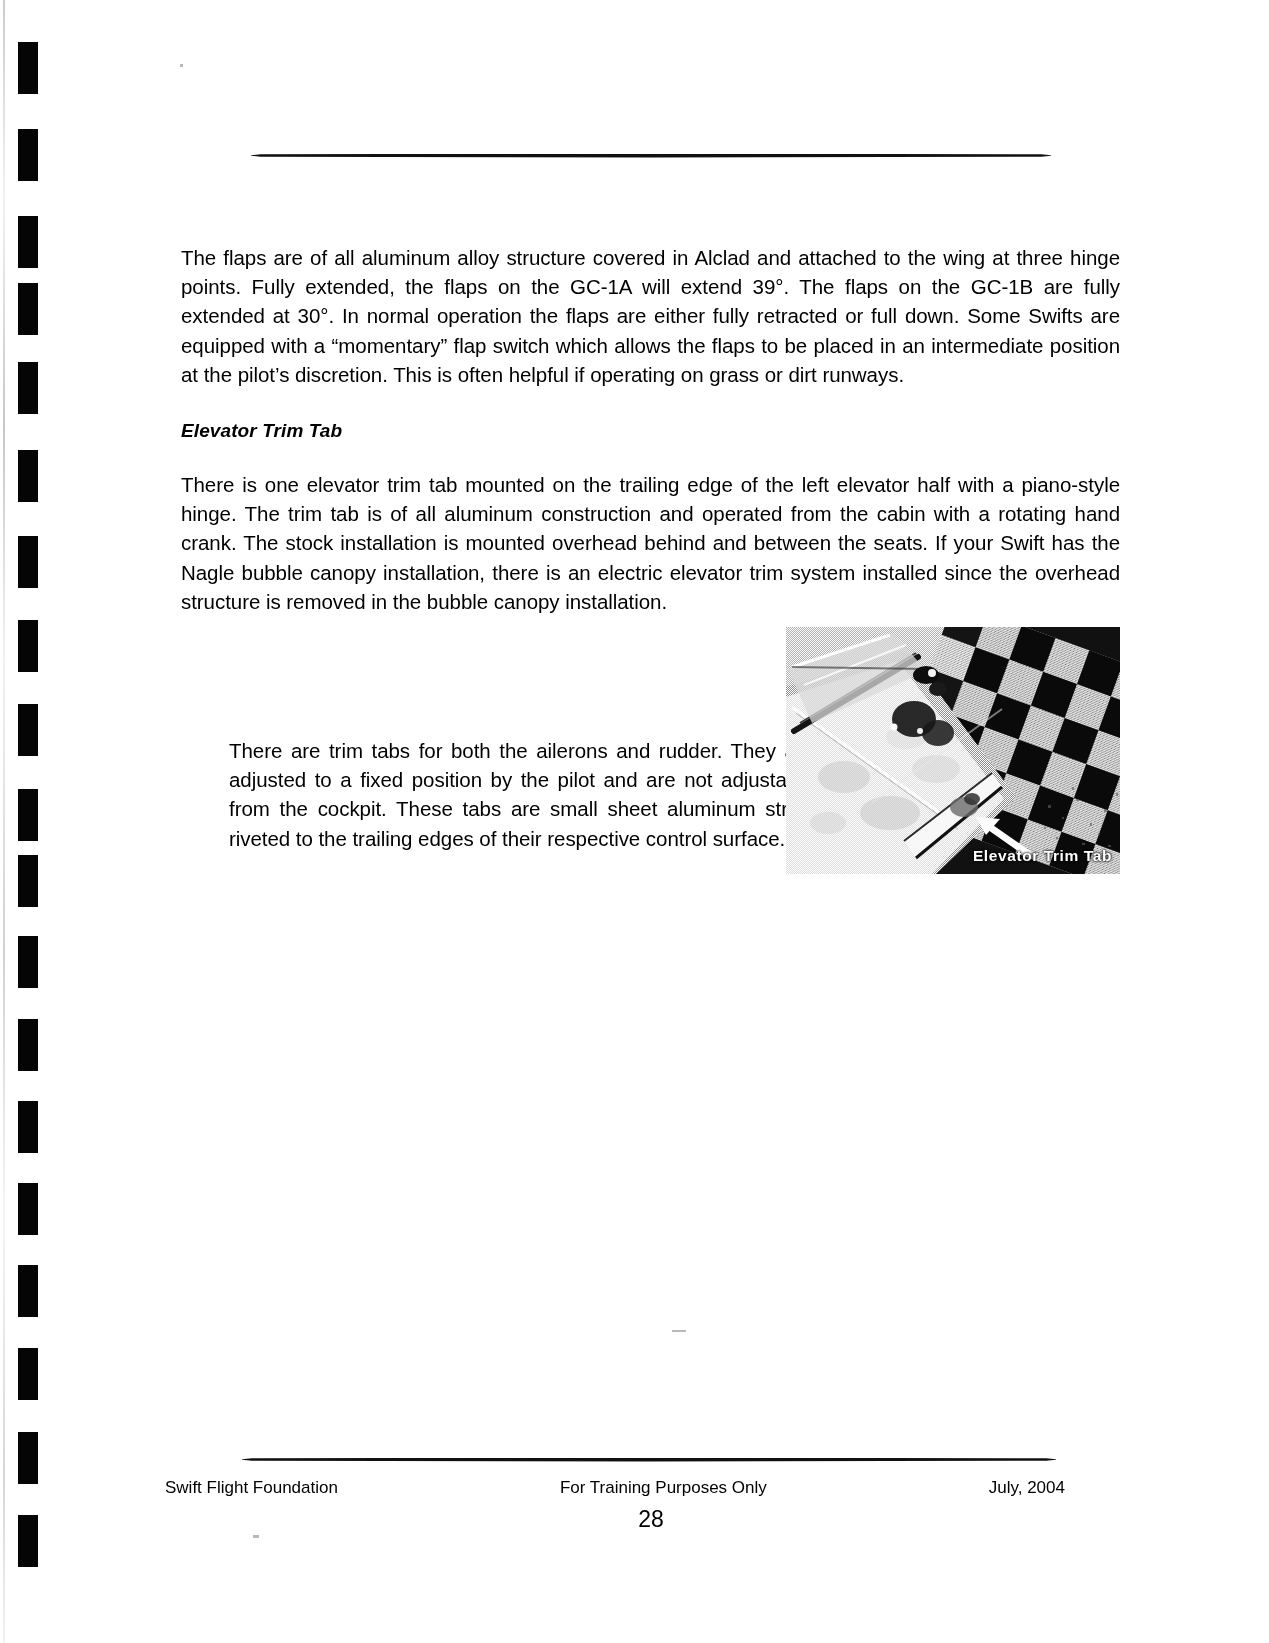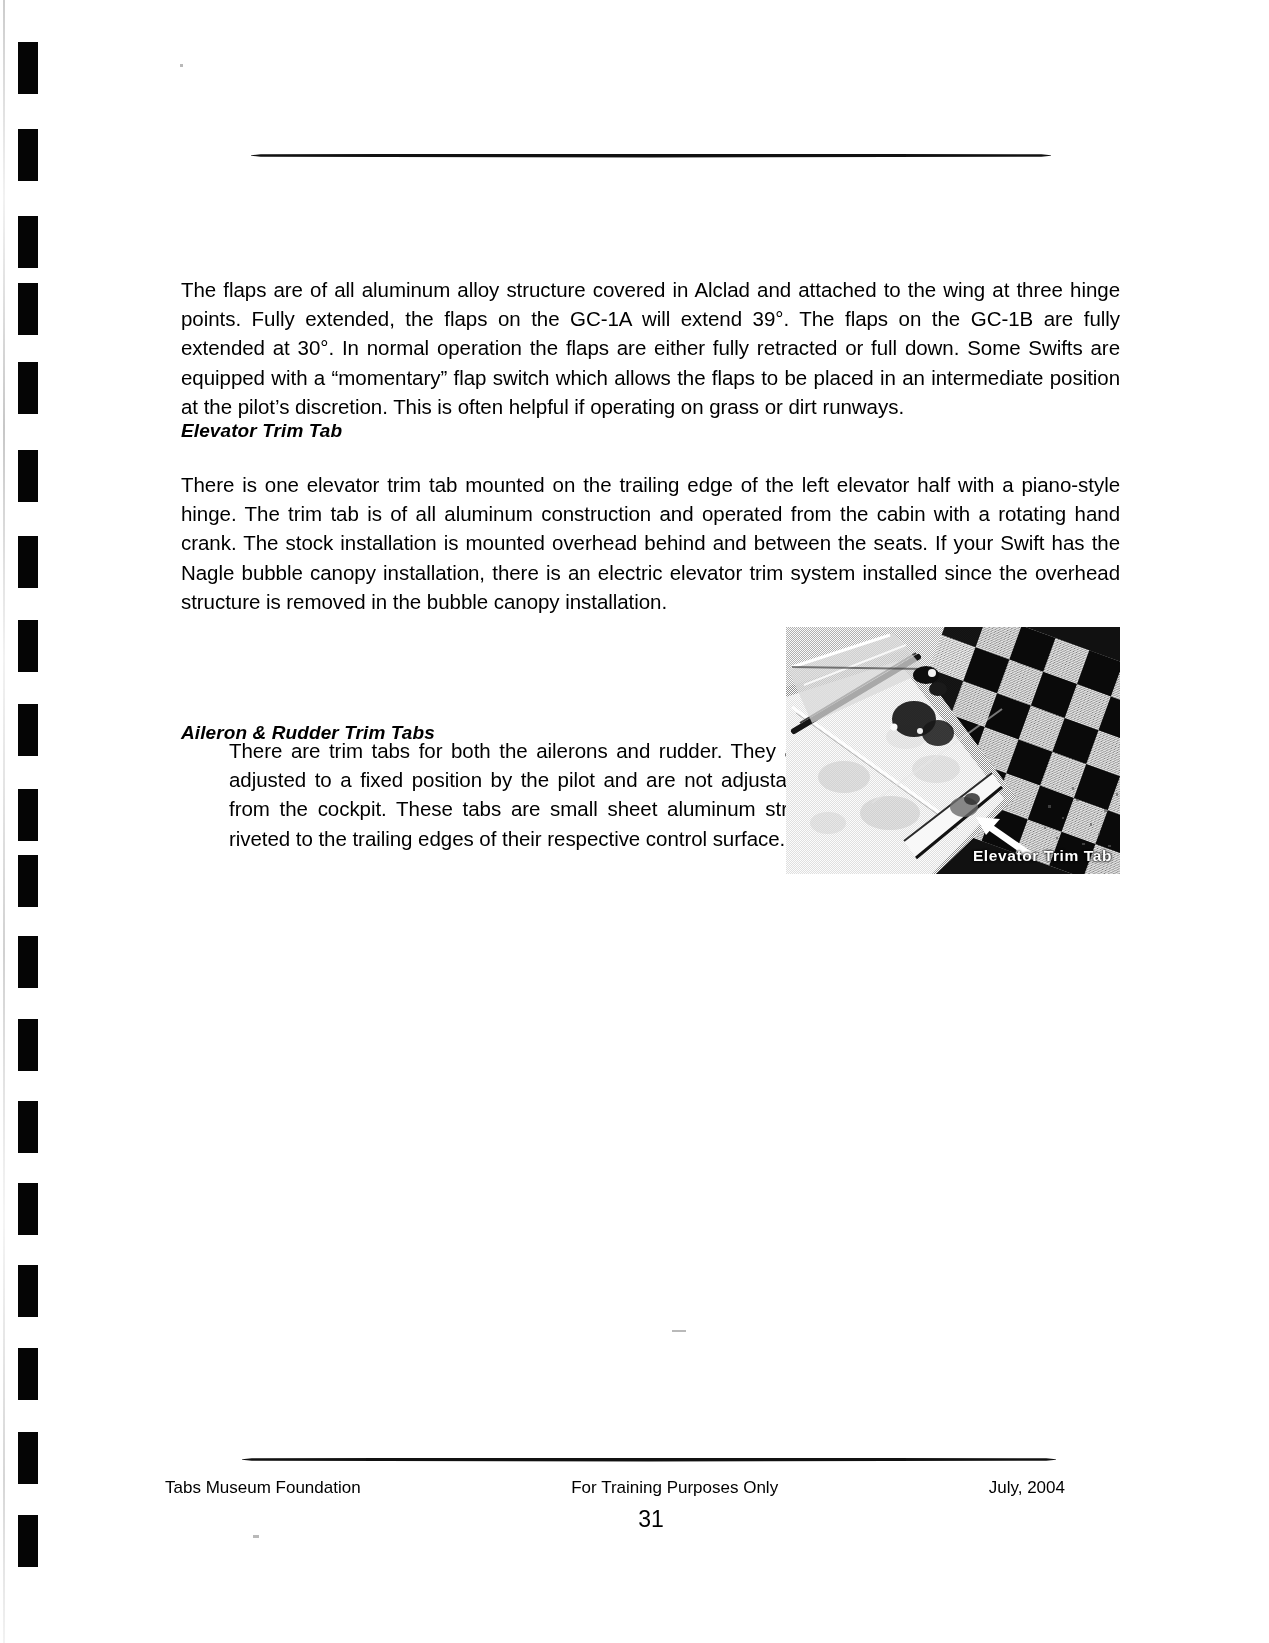--- a/index.html
+++ b/index.html
@@ -192,34 +192,31 @@
     <div class="hole" style="top:1101px"></div>
     <div class="hole" style="top:1183px"></div>
     <div class="hole" style="top:1265px"></div>
     <div class="hole" style="top:1348px"></div>
     <div class="hole" style="top:1432px"></div>
     <div class="hole" style="top:1515px"></div>
   </div>
 
   <div class="rule" id="header-rule"></div>
 
-  <div class="blk" style="left:181px; top:243px; width:939px;margin-top:32px;">
+  <div class="blk" style="left:181px; top:243px; width:939px;">
     <p class="body-text">The flaps are of all aluminum alloy structure covered in Alclad and attached to the wing at three hinge points.  Fully extended, the flaps on the GC-1A will extend 39°.  The flaps on the GC-1B are fully extended at 30°.  In normal operation the flaps are either fully retracted or full down.  Some Swifts are equipped with a “momentary” flap switch which allows the flaps to be placed in an intermediate position at the pilot’s discretion.  This is often helpful if operating on grass or dirt runways.</p>
   </div>
 
   <div class="blk" style="left:181px; top:420px; width:940px;">
     <h2 class="section-heading">Elevator Trim Tab</h2>
   </div>
   <div class="blk" style="left:181px; top:470px; width:939px;">
     <p class="body-text">There is one elevator trim tab mounted on the trailing edge of the left elevator half with a piano-style hinge.  The trim tab is of all aluminum construction and operated from the cabin with a rotating hand crank.  The stock installation is mounted overhead behind and between the seats.  If your Swift has the Nagle bubble canopy installation, there is an electric elevator trim system installed since the overhead structure is removed in the bubble canopy installation.</p>
   </div>
 
-  <div class="blk" style="left:181px; top:722px; width:600px;">
-    <h2 class="section-heading">Aileron &amp; Rudder Trim Tabs</h2>
-  </div>
   <div class="blk" style="left:181px; top:736px; width:585px;margin-left:48px;">
     <p class="body-text narrow">There are trim tabs for both the ailerons and rudder.  They are adjusted to a fixed position by the pilot and are not adjustable from the cockpit.  These tabs are small sheet aluminum strips riveted to the trailing edges of their respective control surface.</p>
   </div>
 
   <figure id="photo-figure" style="margin:0">
     <svg class="photo-canvas" viewBox="0 0 334 247" preserveAspectRatio="none">
       <defs>
         <pattern id="dither" width="2" height="2" patternUnits="userSpaceOnUse">
           <rect width="2" height="2" fill="#ffffff"></rect>
           <rect width="1" height="1" fill="#8d8d8d"></rect>
@@ -337,23 +334,23 @@
           <rect x="258" y="200" width="2" height="2"></rect>
           <rect x="330" y="166" width="2" height="3"></rect>
         </g>
       </g>
     </svg>
     <figcaption class="photo-caption">Elevator Trim Tab</figcaption>
   </figure>
 
   <div class="rule" id="footer-rule"></div>
   <div id="footer">
-    <div id="footer-left">Tabs Museum Foundation</div>
+    <div id="footer-left">Swift Flight Foundation</div>
     <div id="footer-mid">For Training Purposes Only</div>
     <div id="footer-right">July, 2004</div>
   </div>
-  <div id="page-number">31</div>
+  <div id="page-number">28</div>
 
   <div class="speck" style="left:253px; top:1535px; width:6px; height:3px;"></div>
   <div class="speck" style="left:672px; top:1330px; width:14px; height:2px;"></div>
   <div class="speck" style="left:180px; top:64px; width:3px; height:3px;"></div>
 
 </div>
 
 </body></html>

